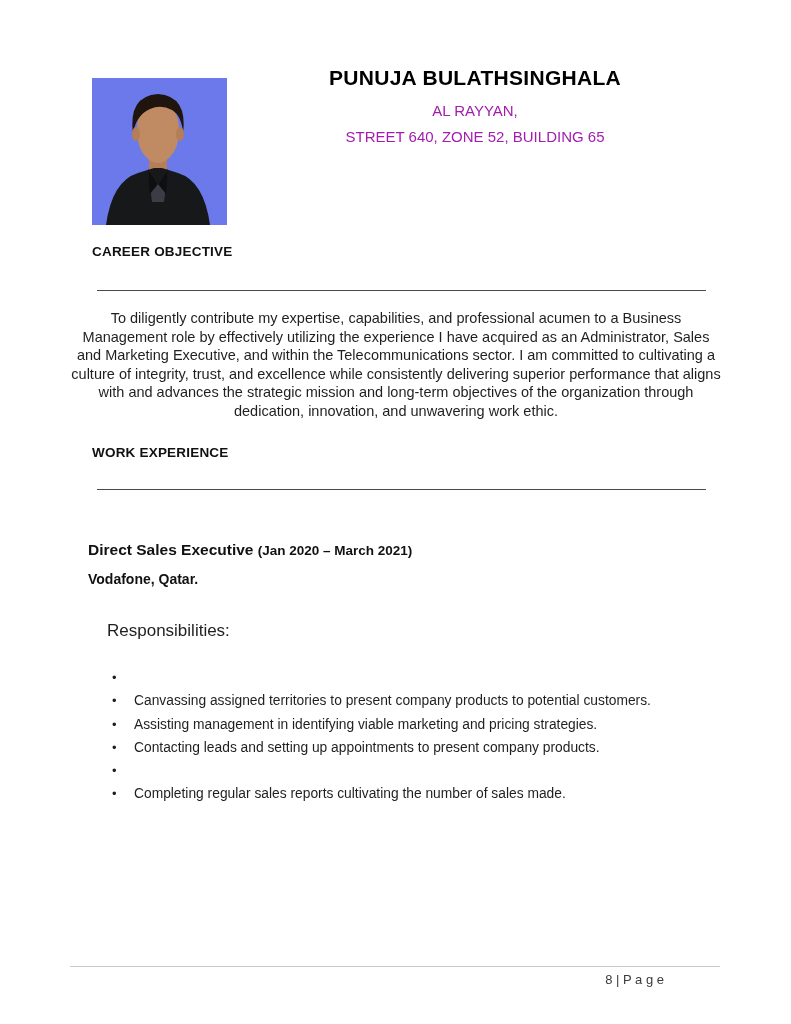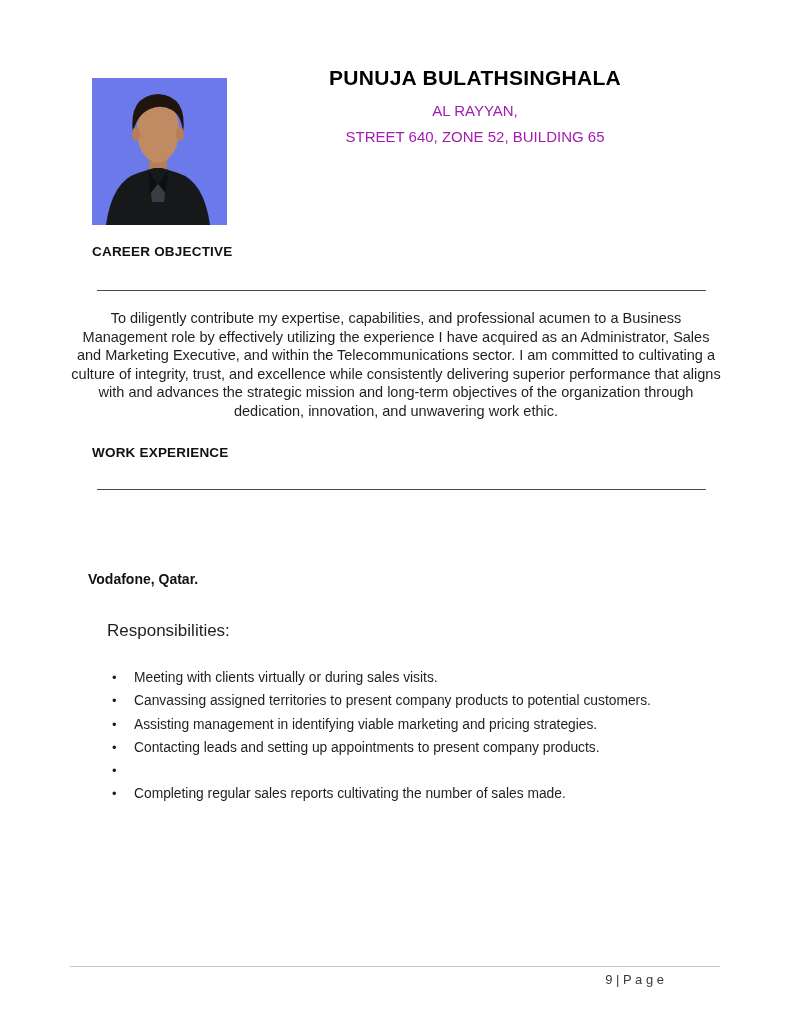--- a/index.html
+++ b/index.html
@@ -196,27 +196,27 @@
     <div class="addr-line">STREET 640, ZONE 52, BUILDING 65</div>
   </div>
 
   <div class="section-heading heading-co">CAREER OBJECTIVE</div>
   <hr class="section-divider divider-co">
   <div class="objective-body">To diligently contribute my expertise, capabilities, and professional acumen to a Business Management role by effectively utilizing the experience I have acquired as an Administrator, Sales and Marketing Executive, and within the Telecommunications sector. I am committed to cultivating a culture of integrity, trust, and excellence while consistently delivering superior performance that aligns with and advances the strategic mission and long-term objectives of the organization through dedication, innovation, and unwavering work ethic.</div>
 
   <div class="section-heading heading-we">WORK EXPERIENCE</div>
   <hr class="section-divider divider-we">
 
+  <div class="job-title-row"><span>Direct Sales Executive </span><span class="job-dates">(Jan 2020 – March 2021)</span></div>
   <div class="company">Vodafone, Qatar.</div>
   <div class="resp-label">Responsibilities:</div>
 
   <ul class="resp-list">
     <li class="resp-item">
         <span class="bullet-glyph">•</span>
-        <span>Meeting with clients virtually or during sales visits.</span>
       </li>
     <li class="resp-item">
         <span class="bullet-glyph">•</span>
         <span>Canvassing assigned territories to present company products to potential customers.</span>
       </li>
     <li class="resp-item">
         <span class="bullet-glyph">•</span>
         <span>Assisting management in identifying viable marketing and pricing strategies.</span>
       </li>
     <li class="resp-item">
@@ -226,15 +226,15 @@
     <li class="resp-item">
         <span class="bullet-glyph">•</span>
       </li>
     <li class="resp-item">
         <span class="bullet-glyph">•</span>
         <span>Completing regular sales reports cultivating the number of sales made.</span>
       </li>
   </ul>
 
   <hr class="footer-divider">
-  <div class="footer-page">9 | P a g e</div>
+  <div class="footer-page">8 | P a g e</div>
 
 </div>
 
 </body></html>

